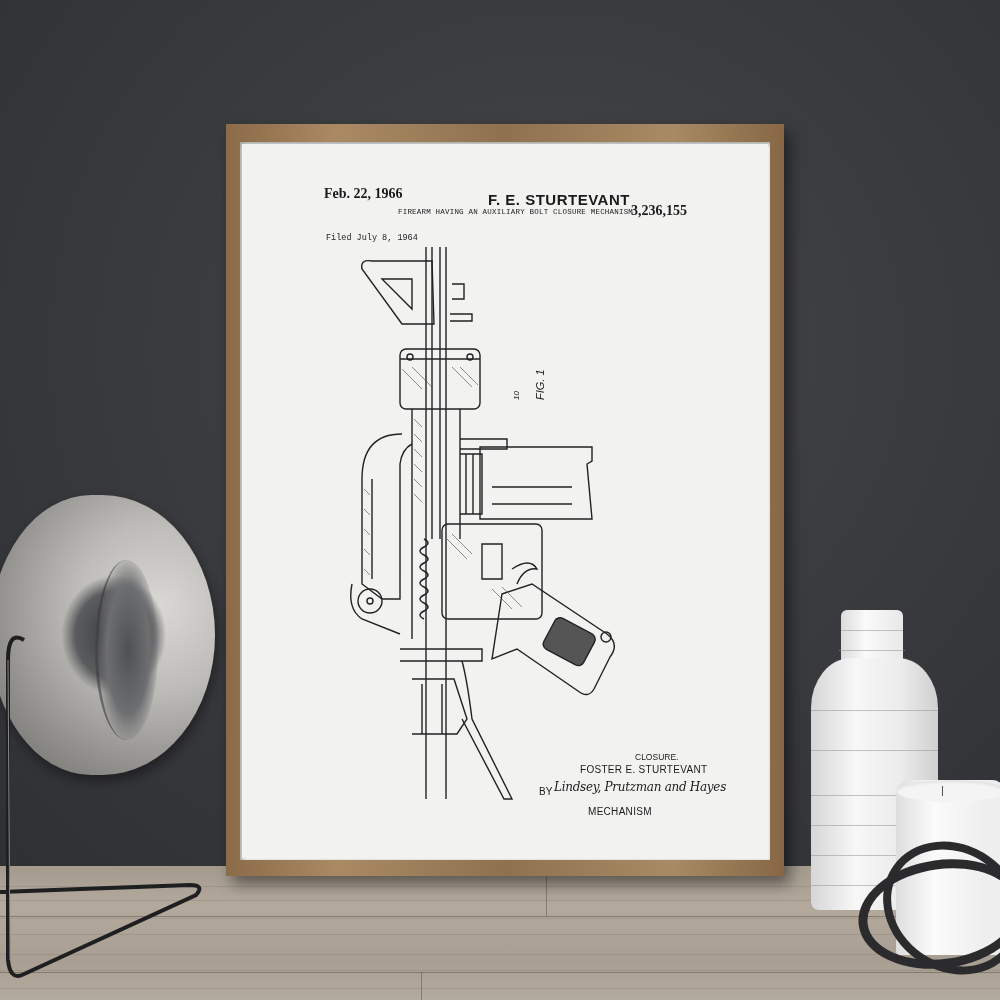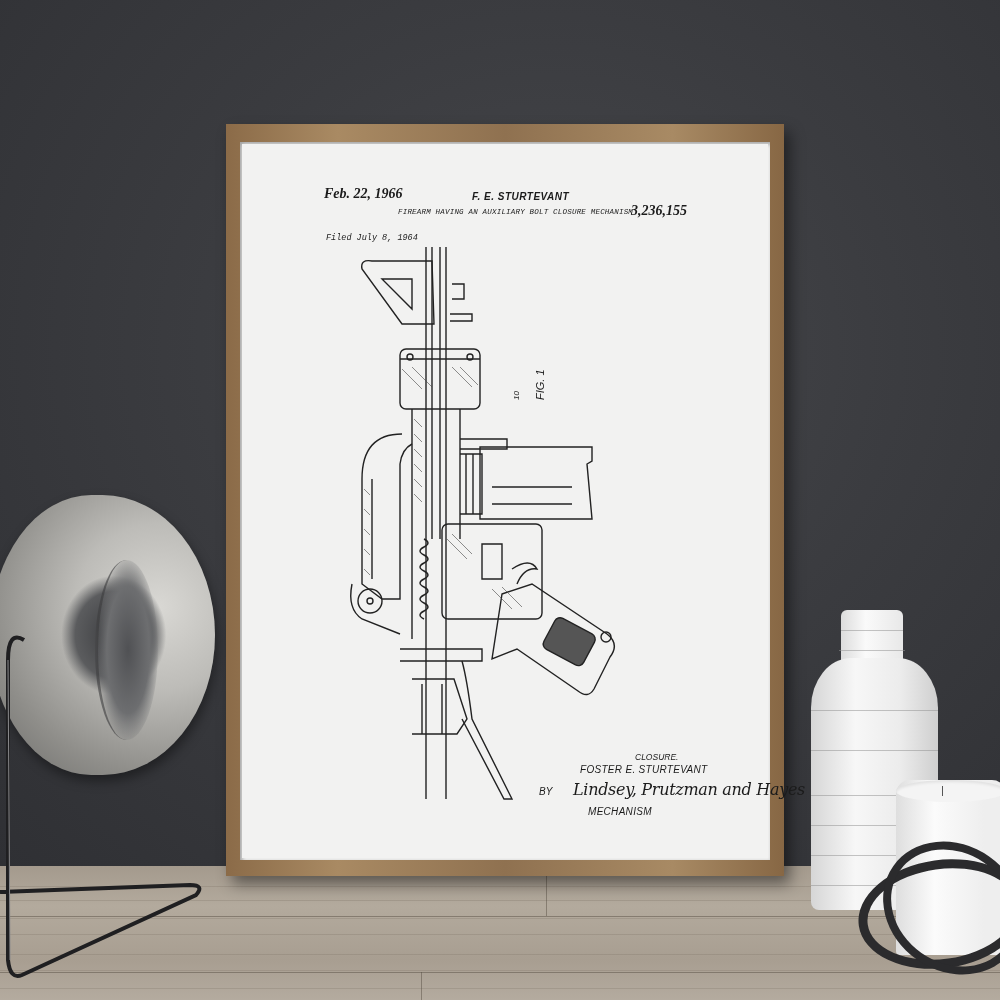--- a/index.html
+++ b/index.html
@@ -27,32 +27,32 @@
   }
   .frame-inner-shadow {
     position: absolute; left: 14px; top: 18px; right: 14px; bottom: 16px;
     box-shadow: inset 2px 2px 4px rgba(0,0,0,0.35);
     background: #f1f1f0;
   }
   .mat {
     position: absolute; left: 16px; top: 20px; right: 16px; bottom: 18px;
     background: #f2f2f1;
   }
-  .poster-text { position: absolute; color: #1b1b1b; white-space: nowrap; font-style: italic; }
+  .poster-text { position: absolute; color: #1b1b1b; white-space: nowrap; }
   .date { left: 82px; top: 42px; font-family: "Liberation Serif", serif; font-weight: bold; font-size: 14px; }
-  .inventor-top { left: 230px; top: 47px; font-size: 10px; font-weight: bold; letter-spacing: 0.5px; }
+  .inventor-top { left: 246px; top: 47px; font-size: 15px; font-weight: bold; letter-spacing: 0.5px; }
   .patent-no { left: 389px; top: 43px; font-family: "Liberation Serif", serif; font-weight: bold; font-size: 14px; margin-top: 16px; }
   .title { left: 156px; top: 64px; font-family: "Liberation Mono", monospace; font-size: 7.5px; letter-spacing: 0.2px; }
   .filed { left: 84px; top: 80px; font-family: "Liberation Mono", monospace; font-size: 8.5px; margin-top: 9px; }
   .fig { left: 292px; top: 256px; font-family: "Liberation Sans", sans-serif; font-style: italic; font-size: 11px; transform: rotate(-90deg); transform-origin: left top; }
   .ref10 { left: 270px; top: 256px; font-size: 8px; font-style: italic; transform: rotate(-90deg); transform-origin: left top; }
   .inventor-label { left: 393px; top: 608px; font-size: 8.5px; }
   .inventor-name { left: 338px; top: 620px; font-size: 10px; letter-spacing: 0.3px; }
   .by { left: 297px; top: 642px; font-size: 10px; }
-  .attorneys-sig { left: 331px; top: 636px; font-family: "DejaVu Serif", serif; font-style: italic; font-size: 16px; letter-spacing: -0.3px; }
+  .attorneys-sig { left: 312px; top: 636px; font-family: "DejaVu Serif", serif; font-style: italic; font-size: 12px; letter-spacing: -0.3px; }
   .attorneys-label { left: 346px; top: 662px; font-size: 10px; letter-spacing: 0.3px; }
   .drawing { position: absolute; left: 100px; top: 95px; }
 
   
   .lamp-shade {
     position: absolute; left: -10px; top: 495px; width: 225px; height: 280px;
     border-radius: 45% 50% 50% 45% / 50%;
     background:
       radial-gradient(ellipse at 55% 50%, #3c3d40 0%, #5b5c5e 22%, transparent 30%),
       radial-gradient(ellipse at 75% 40%, #d9d8d4 0%, #bdbcb8 35%, #8f8e8a 70%, #6a6a68 100%);

